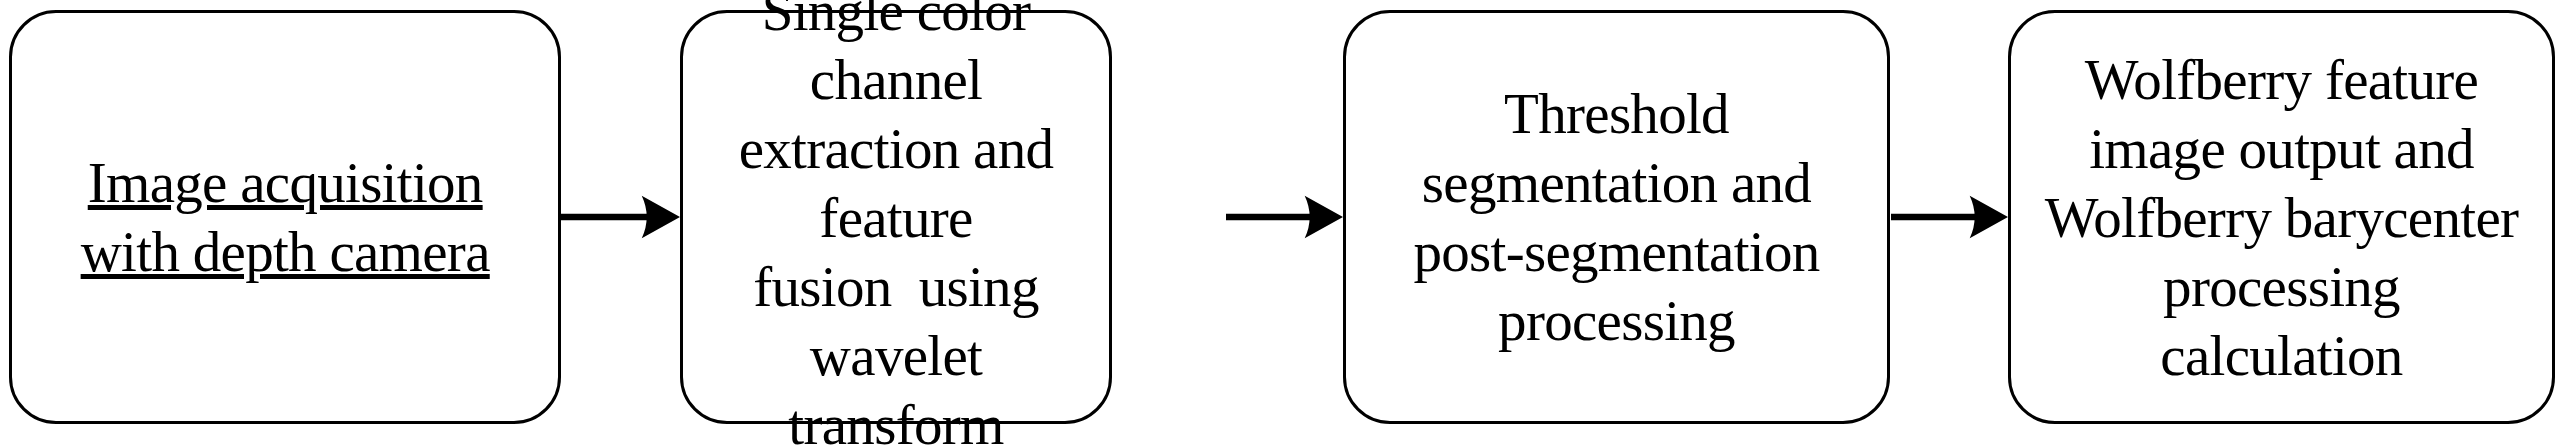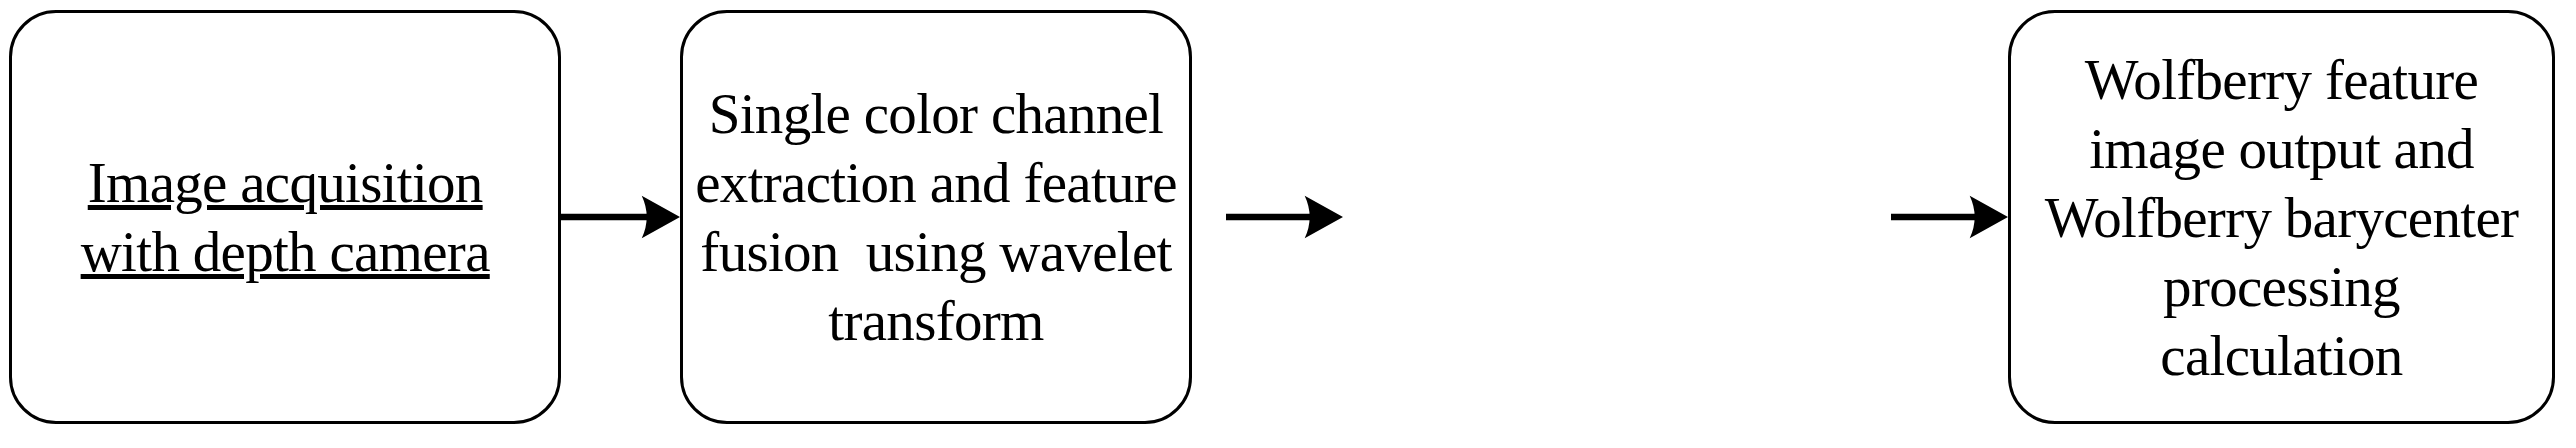--- a/index.html
+++ b/index.html
@@ -50,32 +50,38 @@
   <div class="node" style="left:9.2px;  width:552px;text-decoration:underline;">
     <div class="node-label">Image acquisition
 with depth camera</div>
   </div>
 
   <svg class="arrow" style="left:561px;" width="119" height="64" viewBox="0 0 168 90" aria-hidden="true">
     <line x1="0" y1="45" x2="122" y2="45" stroke-width="9"></line>
     <path d="M 168 45 L 114 15 Q 128 45 114 75 Z"></path>
   </svg>
 
-  <div class="node" style="left:680px; width:512px;">
+  <div class="node" style="left:680px; width:432px;">
     <div class="node-label">Single color channel
 extraction and feature
 fusion  using wavelet
 transform</div>
   </div>
 
   <svg class="arrow" style="left:1226px;" width="117" height="64" viewBox="0 0 165 90" aria-hidden="true">
     <line x1="0" y1="45" x2="119" y2="45" stroke-width="9"></line>
     <path d="M 165 45 L 111 15 Q 125 45 111 75 Z"></path>
   </svg>
 
+  <div class="node" style="left:1343px; width:547px;">
+    <div class="node-label">Threshold
+segmentation and
+post-segmentation
+processing</div>
+  </div>
 
   <svg class="arrow" style="left:1891px;" width="117" height="64" viewBox="0 0 165 90" aria-hidden="true">
     <line x1="0" y1="45" x2="119" y2="45" stroke-width="9"></line>
     <path d="M 165 45 L 111 15 Q 125 45 111 75 Z"></path>
   </svg>
 
   <div class="node" style="left:2008px; width:547px;">
     <div class="node-label">Wolfberry feature
 image output and
 Wolfberry barycenter

